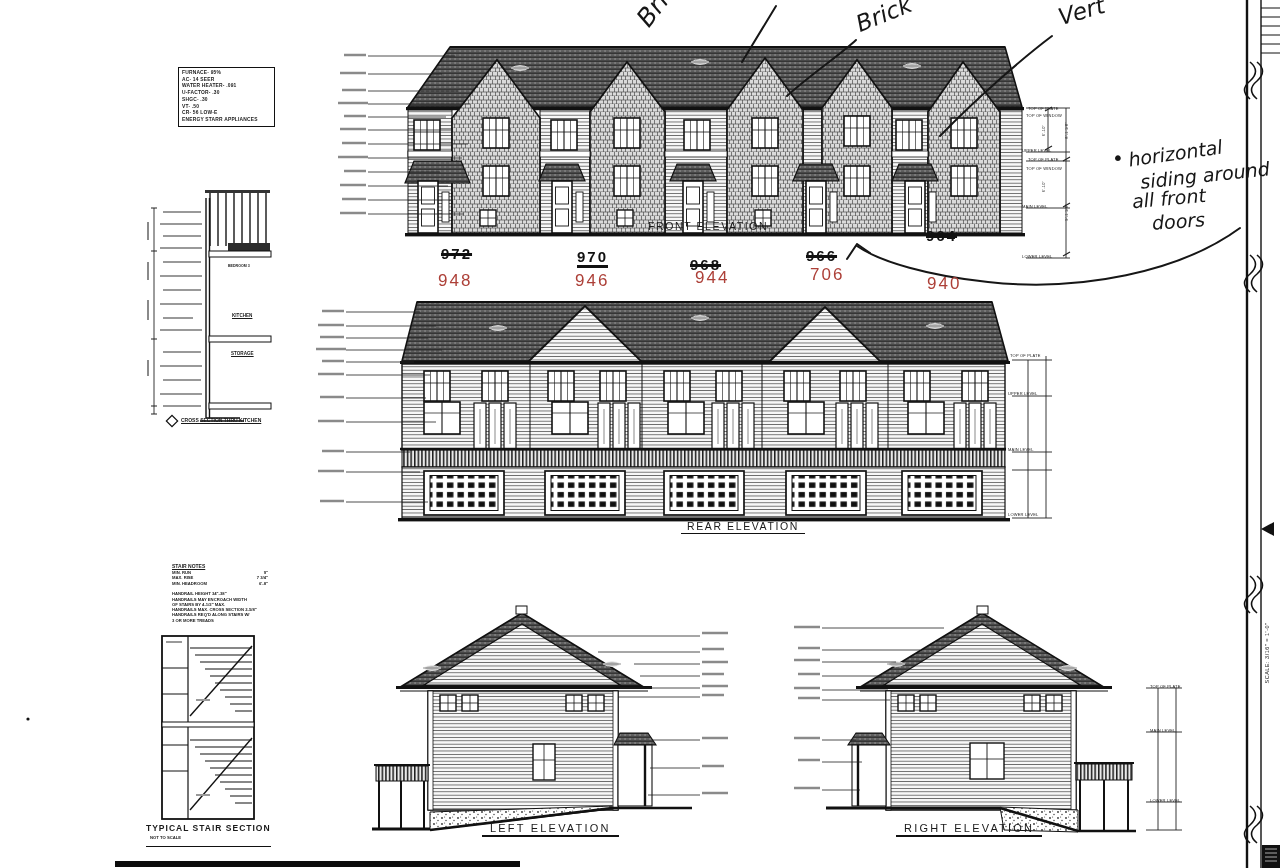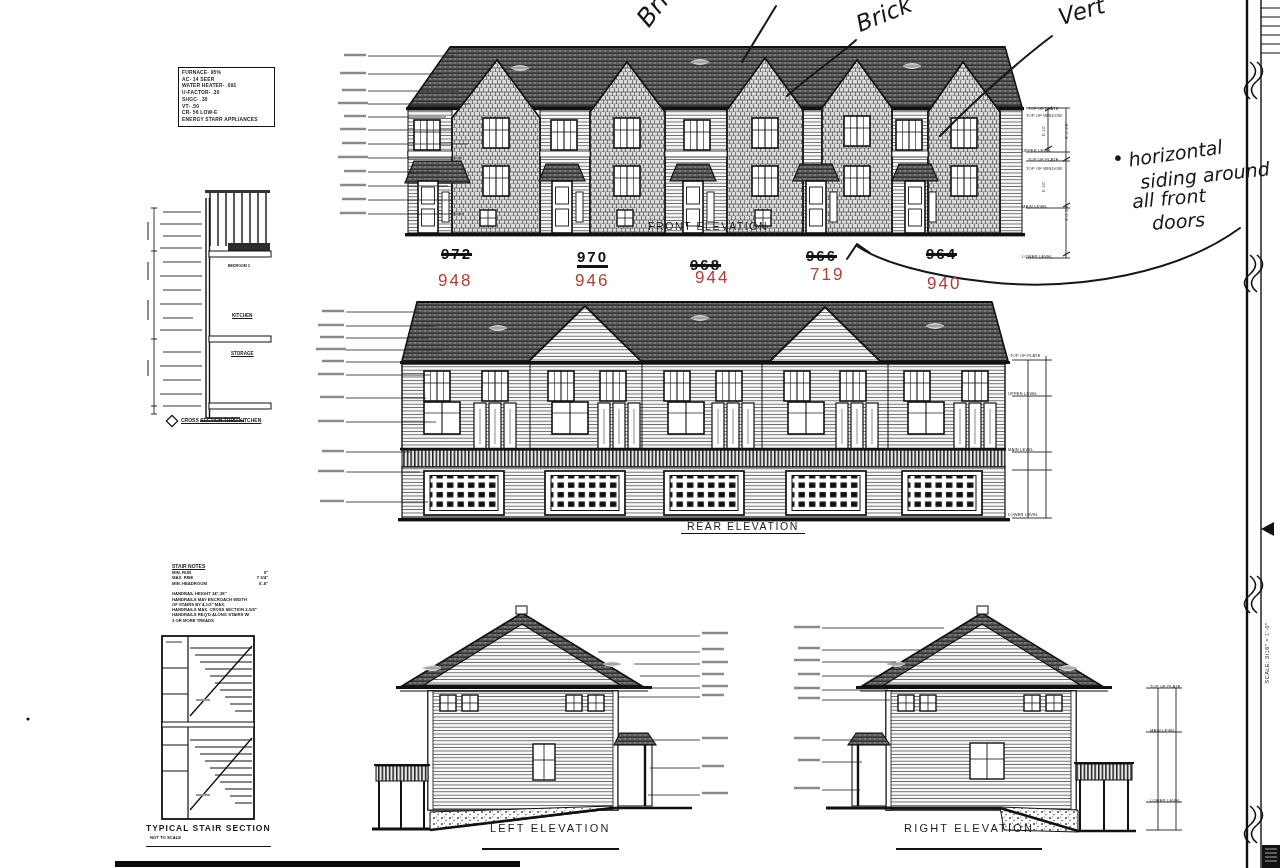--- a/index.html
+++ b/index.html
@@ -2,21 +2,21 @@
 <html><head>
 <meta charset="utf-8">
 <style>
   html,body{margin:0;padding:0;background:#fff;}
   .sheet{position:relative;width:1280px;height:868px;background:#fff;overflow:hidden;
          font-family:"Liberation Sans", sans-serif;color:#1a1a1a;}
   svg{position:absolute;left:0;top:0;}
   .t{position:absolute;color:#1a1a1a;font-family:"Liberation Sans", sans-serif;white-space:nowrap;}
   .micro{font-size:4px;letter-spacing:.2px;}
   .lbl-title{font-size:10.5px;letter-spacing:1.6px;border-bottom:1.8px solid #111;padding:0 6px 1px 6px;}
-  .lbl-big{font-size:11px;letter-spacing:2.2px;border-bottom:2px solid #111;padding:0 8px 14px 8px;}
+  .lbl-big{font-size:11px;letter-spacing:2.2px;border-bottom:2px solid #111;padding:0 8px 1px 8px;}
   .specbox{position:absolute;left:178px;top:67px;width:97px;height:60px;border:1.6px solid #111;
            padding:2px 0 0 3px;box-sizing:border-box;}
   .specbox div{font-size:4.9px;line-height:6.7px;font-weight:bold;letter-spacing:.2px;}
   .oldnum{position:absolute;font-size:15px;font-weight:bold;letter-spacing:2px;color:#111;}
   .strike{text-decoration:line-through;text-decoration-thickness:3px;}
   .uline{border-bottom:3px solid #111;}
   .rednum{position:absolute;font-size:17px;letter-spacing:2px;color:#ad4038;font-weight:500;text-align:center;}
   .hand{position:absolute;font-family:"DejaVu Sans", sans-serif;font-style:italic;color:#161616;}
   .stairnotes{position:absolute;left:172px;top:563px;width:96px;}
   .stairnotes .nt{font-size:5px;font-weight:bold;text-decoration:underline;margin-bottom:1px;}
@@ -340,26 +340,26 @@
 
 <div class="t lbl-title" style="left:642px;top:220px;">FRONT ELEVATION</div>
 <div class="t lbl-title" style="left:645px;top:520px;margin-left:36px;">REAR ELEVATION</div>
 <div class="t lbl-big" style="left:482px;top:822px;">LEFT ELEVATION</div>
 <div class="t lbl-big" style="left:896px;top:822px;">RIGHT ELEVATION</div>
 
 <div class="oldnum strike" style="left:441px;top:245px;">972</div>
 <div class="oldnum uline" style="left:577px;top:248px;">970</div>
 <div class="oldnum strike" style="left:690px;top:256px;">968</div>
 <div class="oldnum strike" style="left:806px;top:247px;text-align:center;">966</div>
-<div class="oldnum strike" style="left:926px;top:245px;">964</div>
+<div class="oldnum strike" style="left:926px;top:227px;">964</div>
 
 <div class="rednum" style="left:438px;top:271px;">948</div>
 <div class="rednum" style="left:575px;top:271px;">946</div>
 <div class="rednum" style="left:695px;top:268px;">944</div>
-<div class="rednum" style="left:810px;top:265px;">719</div>
+<div class="rednum" style="left:810px;top:265px;">706</div>
 <div class="rednum" style="left:927px;top:274px;">940</div>
 
 <div class="hand" style="left:630px;top:-16px;font-size:25px;transform:rotate(-52deg);">Brick</div>
 <div class="hand" style="left:855px;top:1px;font-size:23px;transform:rotate(-22deg);">Brick</div>
 <div class="hand" style="left:1058px;top:-2px;font-size:23px;transform:rotate(-16deg);">Vert</div>
 <div class="hand" style="left:1112px;top:146px;font-size:20px;">•</div>
 <div class="hand" style="left:1128px;top:142px;font-size:19px;transform:rotate(-8deg);">horizontal</div>
 <div class="hand" style="left:1140px;top:164px;font-size:19px;transform:rotate(-6deg);">siding around</div>
 <div class="hand" style="left:1132px;top:187px;font-size:19px;transform:rotate(-5deg);">all front</div>
 <div class="hand" style="left:1152px;top:210px;font-size:19px;transform:rotate(-4deg);">doors</div>

